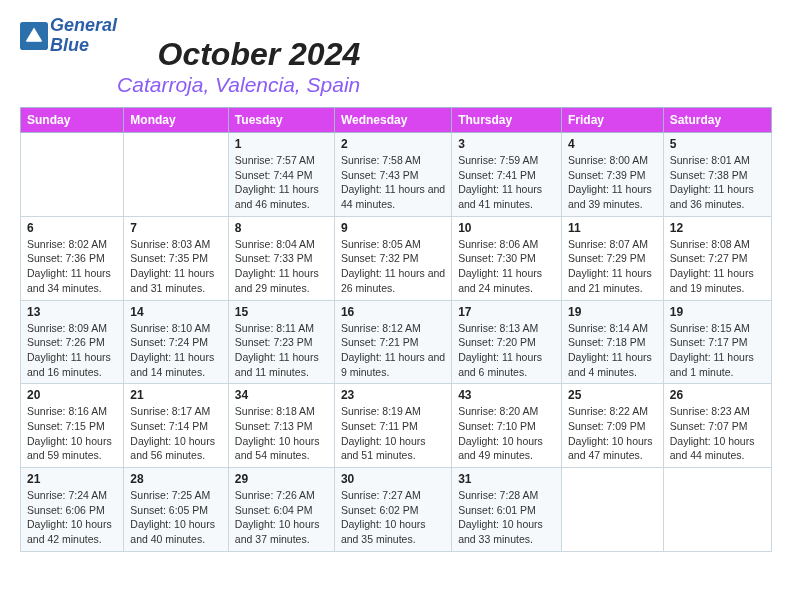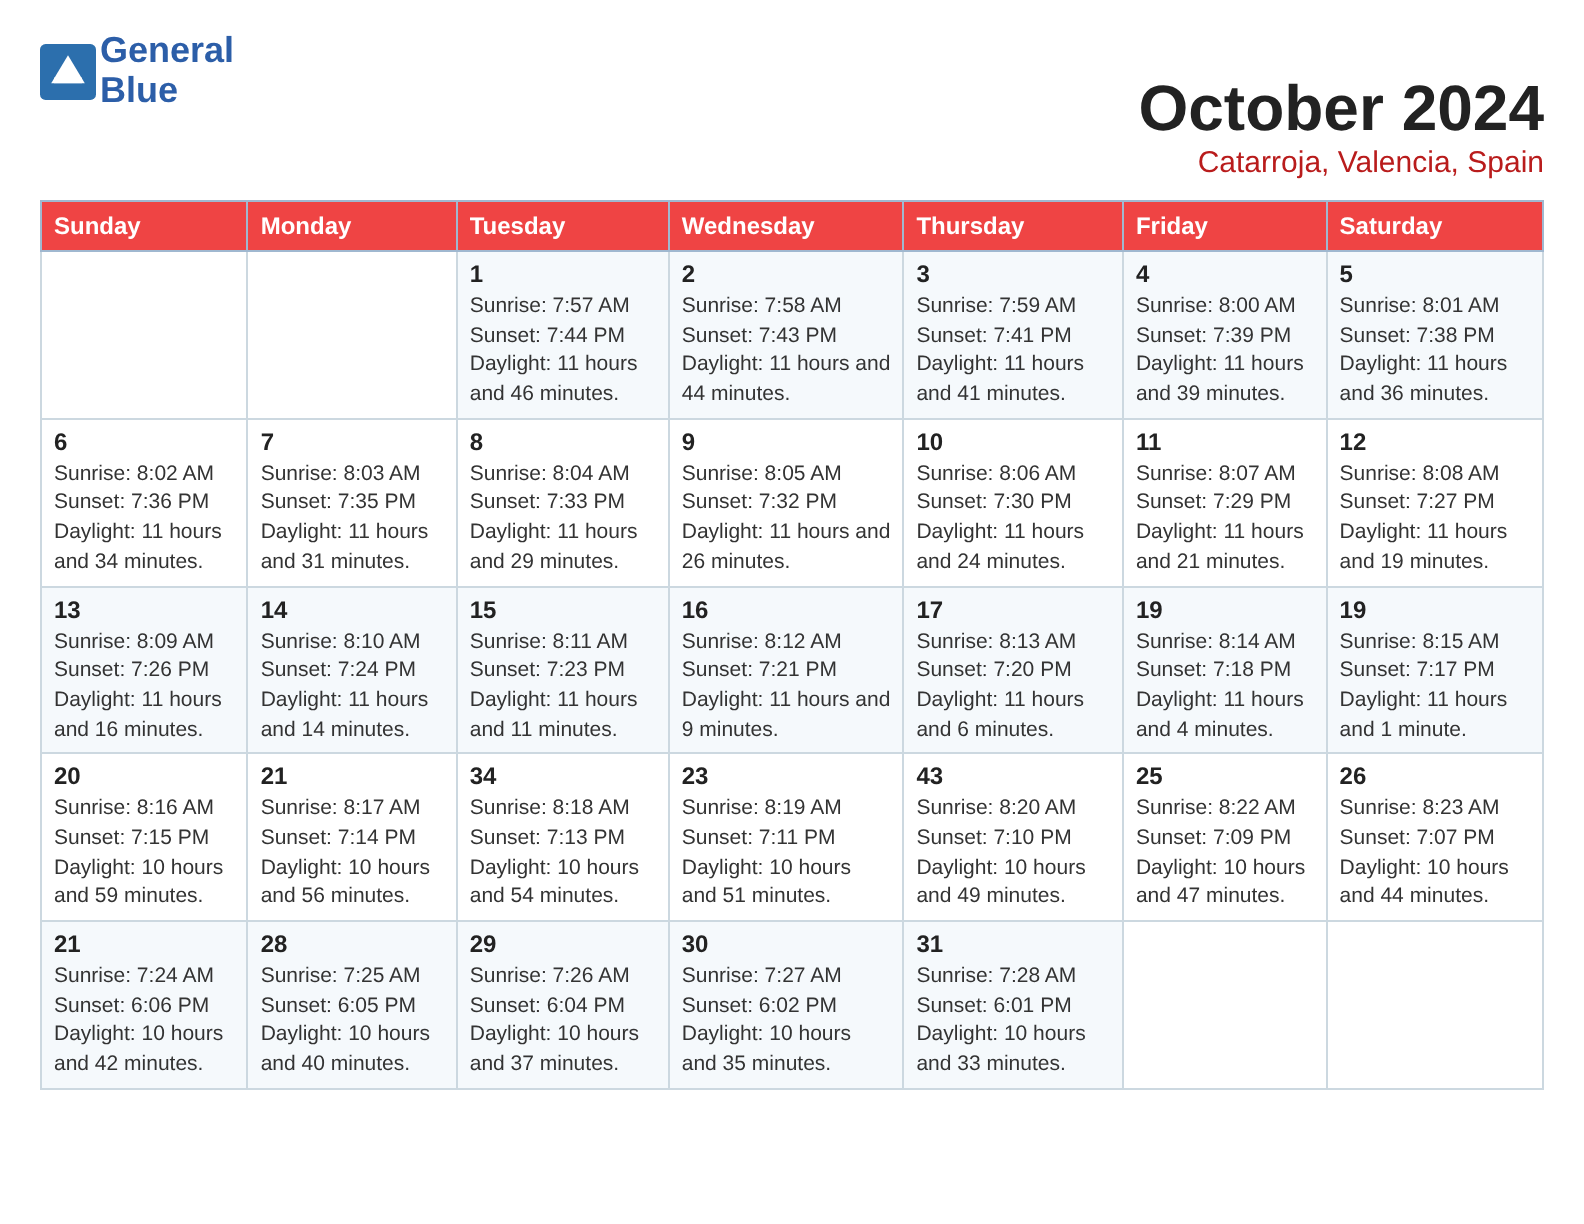--- a/index.html
+++ b/index.html
@@ -8,23 +8,24 @@
       background: #fff;
       width: 792px;
       min-height: 612px;
     }
     .page {
       width: 792px;
       padding: 16px 20px 16px 20px;
     }
     .header {
       display: flex;
-      justify-content: space-between;
+      justify-content: flex-start;
       align-items: flex-start;
       margin-bottom: 10px;
+      font-style: italic;
     }
     .logo {
       display: flex;
       align-items: center;
     }
     .logo-text {
       font-size: 18px;
       font-weight: bold;
       color: #2c5ea8;
       line-height: 1.1;
@@ -37,30 +38,30 @@
     .title-block {
       text-align: right;
       margin-top: 20px;
     }
     .month-title {
       font-size: 32px;
       font-weight: bold;
       color: #222;
     }
     .location-title {
-      font-size: 15px;
-      color: #b91c1c;
+      font-size: 21px;
+      color: #8b5cf6;
     }
     table {
       width: 100%;
       border-collapse: collapse;
       font-size: 11px;
     }
     thead tr th {
-      background-color: #ef4444;
+      background-color: #d946ef;
       color: #fff;
       text-align: left;
       padding: 5px 6px;
       font-size: 12px;
       font-weight: bold;
       border: 1px solid #a0b8d0;
     }
     tbody tr td {
       border: 1px solid #ccd8e0;
       vertical-align: top;

